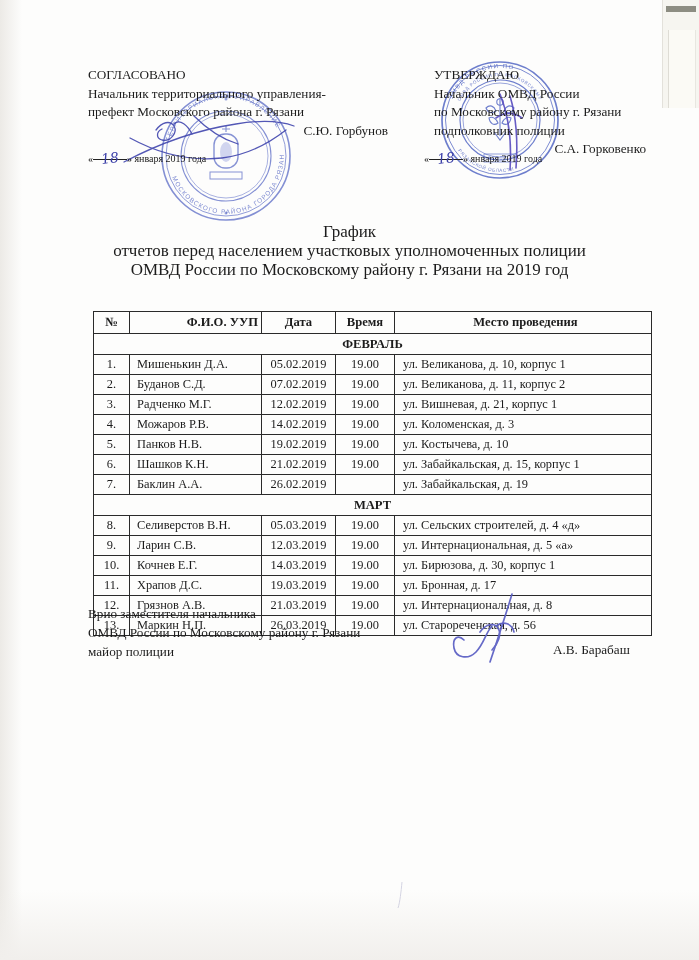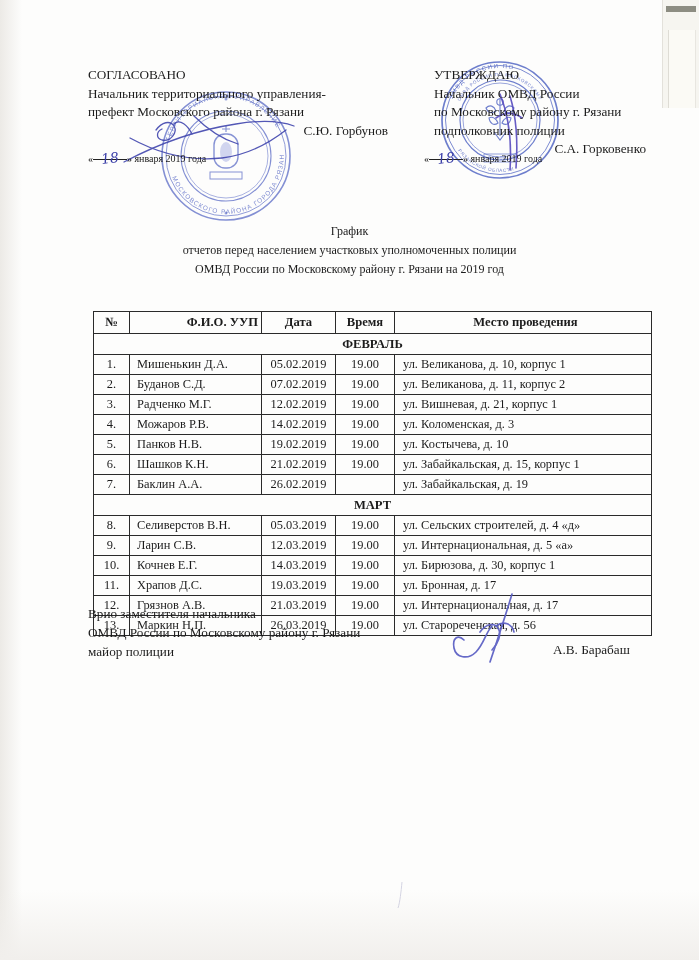--- a/index.html
+++ b/index.html
@@ -104,21 +104,21 @@
     position: absolute;
     pointer-events: none;
   }
 
   
   .doc-title {
     position: absolute;
     left: 0; top: 222px;
     width: 699px;
     text-align: center;
-    font-size: 12px;
+    font-size: 17px;
     line-height: 19px;
   }
 
   
   .tbl-wrap {
     position: absolute;
     left: 93px;
     top: 311px;
     width: 514px;
   }
@@ -392,21 +392,21 @@
             <td class="col-name">Храпов Д.С.</td>
             <td class="col-date">19.03.2019</td>
             <td class="col-time">19.00</td>
             <td class="col-place">ул. Бронная, д. 17</td>
           </tr>
           <tr>
             <td class="col-num">12.</td>
             <td class="col-name">Грязнов А.В.</td>
             <td class="col-date">21.03.2019</td>
             <td class="col-time">19.00</td>
-            <td class="col-place">ул. Интернациональная, д. 17</td>
+            <td class="col-place">ул. Интернациональная, д. 8</td>
           </tr>
           <tr>
             <td class="col-num">13.</td>
             <td class="col-name">Маркин Н.П.</td>
             <td class="col-date">26.03.2019</td>
             <td class="col-time">19.00</td>
             <td class="col-place">ул. Старореченская, д. 56</td>
           </tr>
         </tbody>
     </table>

